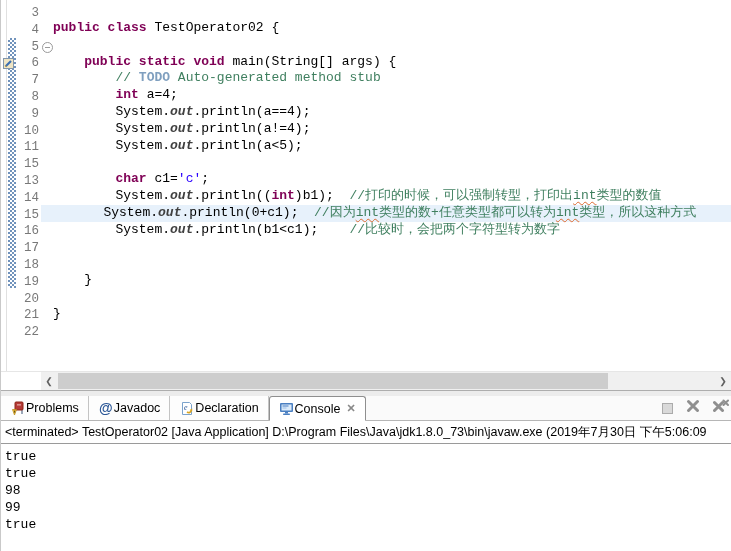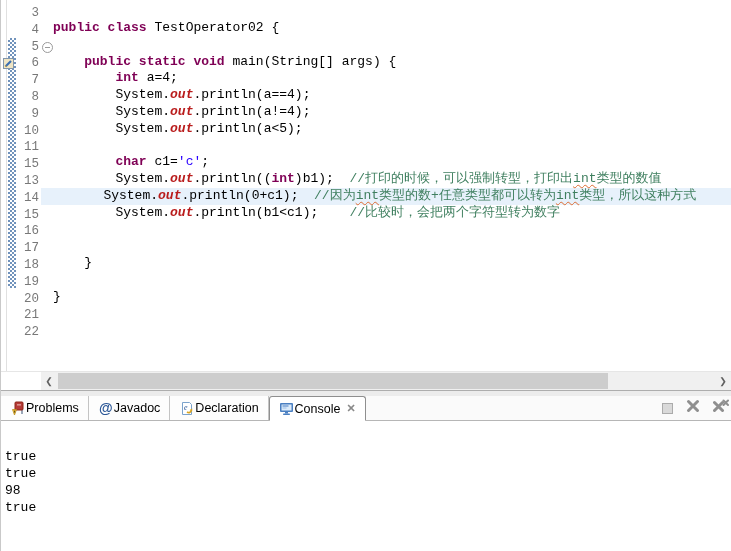--- a/index.html
+++ b/index.html
@@ -18,21 +18,21 @@
       font-family:"Liberation Mono",monospace;font-size:12.5px;color:#787878;}
   #gutter-numbers .ln{height:16.8px;line-height:16.8px;}
   #fold-minus{position:absolute;left:41px;top:42px;width:9px;height:9px;border:1px solid #9a9a9a;border-radius:50%;
       background:#fff linear-gradient(#9a9a9a,#9a9a9a) center/5px 1px no-repeat;}
   #code-lines{position:absolute;left:52px;top:20px;right:0;
       font-family:"Liberation Mono",monospace;font-size:13px;}
   .code-line{height:16.8px;line-height:16.8px;white-space:pre;}
   .code-line.current{background:#e7f1fb;margin-left:-12px;}
   .tk-kw{color:#7f0055;font-weight:bold;}
   .tk-pl{color:#000000;}
-  .tk-fld{color:#b91c1c;font-weight:bold;font-style:italic;}
+  .tk-fld{color:#404040;font-weight:bold;font-style:italic;}
   .tk-str{color:#2a00ff;}
   .tk-cmt{color:#3f7f5f;}
   .tk-todo{color:#7f9fbf;font-weight:bold;}
   .tk-cmtsp{color:#3f7f5f;text-decoration:underline;text-decoration-style:wavy;
       text-decoration-color:#dd6b32;text-decoration-thickness:1px;text-underline-offset:2px;}
 
   
   #hscroll{position:absolute;left:0;top:371px;width:731px;height:19px;background:#f0f0f0;border-top:1px solid #e6e6e6;box-sizing:border-box;}
   #hscroll .corner{position:absolute;left:0;top:0;width:40px;height:18px;background:#ffffff;}
   .scroll-arrow{position:absolute;top:0;width:16px;height:18px;color:#606060;font-size:9px;line-height:18px;text-align:center;}
@@ -97,20 +97,21 @@
         <div class="ln">19</div>
         <div class="ln">20</div>
         <div class="ln">21</div>
         <div class="ln">22</div>
       </div>
     <div id="fold-minus"></div>
     <div id="code-lines">
         <div class="code-line"><span class="tk-kw">public class</span><span class="tk-pl"> TestOperator02 {</span></div>
         <div class="code-line"></div>
         <div class="code-line"><span class="tk-pl">    </span><span class="tk-kw">public static void</span><span class="tk-pl"> main(String[] args) {</span></div>
+        <div class="code-line"><span class="tk-pl">        </span><span class="tk-cmt">// </span><span class="tk-todo">TODO</span><span class="tk-cmt"> Auto-generated method stub</span></div>
         <div class="code-line"><span class="tk-pl">        </span><span class="tk-kw">int</span><span class="tk-pl"> a=4;</span></div>
         <div class="code-line"><span class="tk-pl">        System.</span><span class="tk-fld">out</span><span class="tk-pl">.println(a==4);</span></div>
         <div class="code-line"><span class="tk-pl">        System.</span><span class="tk-fld">out</span><span class="tk-pl">.println(a!=4);</span></div>
         <div class="code-line"><span class="tk-pl">        System.</span><span class="tk-fld">out</span><span class="tk-pl">.println(a&lt;5);</span></div>
         <div class="code-line"></div>
         <div class="code-line"><span class="tk-pl">        </span><span class="tk-kw">char</span><span class="tk-pl"> c1=</span><span class="tk-str">'c'</span><span class="tk-pl">;</span></div>
         <div class="code-line"><span class="tk-pl">        System.</span><span class="tk-fld">out</span><span class="tk-pl">.println((</span><span class="tk-kw">int</span><span class="tk-pl">)b1);  </span><span class="tk-cmt">//打印的时候，可以强制转型，打印出</span><span class="tk-cmtsp">int</span><span class="tk-cmt">类型的数值</span></div>
         <div class="code-line current"><span class="tk-pl">        System.</span><span class="tk-fld">out</span><span class="tk-pl">.println(0+c1);  </span><span class="tk-cmt">//因为</span><span class="tk-cmtsp">int</span><span class="tk-cmt">类型的数+任意类型都可以转为</span><span class="tk-cmtsp">int</span><span class="tk-cmt">类型，所以这种方式</span></div>
         <div class="code-line"><span class="tk-pl">        System.</span><span class="tk-fld">out</span><span class="tk-pl">.println(b1&lt;c1);    </span><span class="tk-cmt">//比较时，会把两个字符型转为数字</span></div>
         <div class="code-line"></div>
@@ -185,20 +186,22 @@
       </svg>
     </span>
     <span>
       <svg width="16" height="14" viewBox="0 0 16 14">
         <path d="M1.5 3.5 L9.5 11.5 M9.5 3.5 L1.5 11.5" stroke="#8f8f8f" stroke-width="3" stroke-linecap="round"></path>
         <path d="M10.5 1.5 L15 6 M15 1.5 L10.5 6" stroke="#8f8f8f" stroke-width="2" stroke-linecap="round"></path>
       </svg>
     </span>
   </div>
 
+  <div id="console-header">&lt;terminated&gt; TestOperator02 [Java Application] D:\Program Files\Java\jdk1.8.0_73\bin\javaw.exe (2019年7月30日 下午5:06:09</div>
   <div id="console-output">
       <div class="out-line">true</div>
       <div class="out-line">true</div>
       <div class="out-line">98</div>
+      <div class="out-line">99</div>
       <div class="out-line">true</div>
     </div>
 
 </div>
 
 </body></html>

